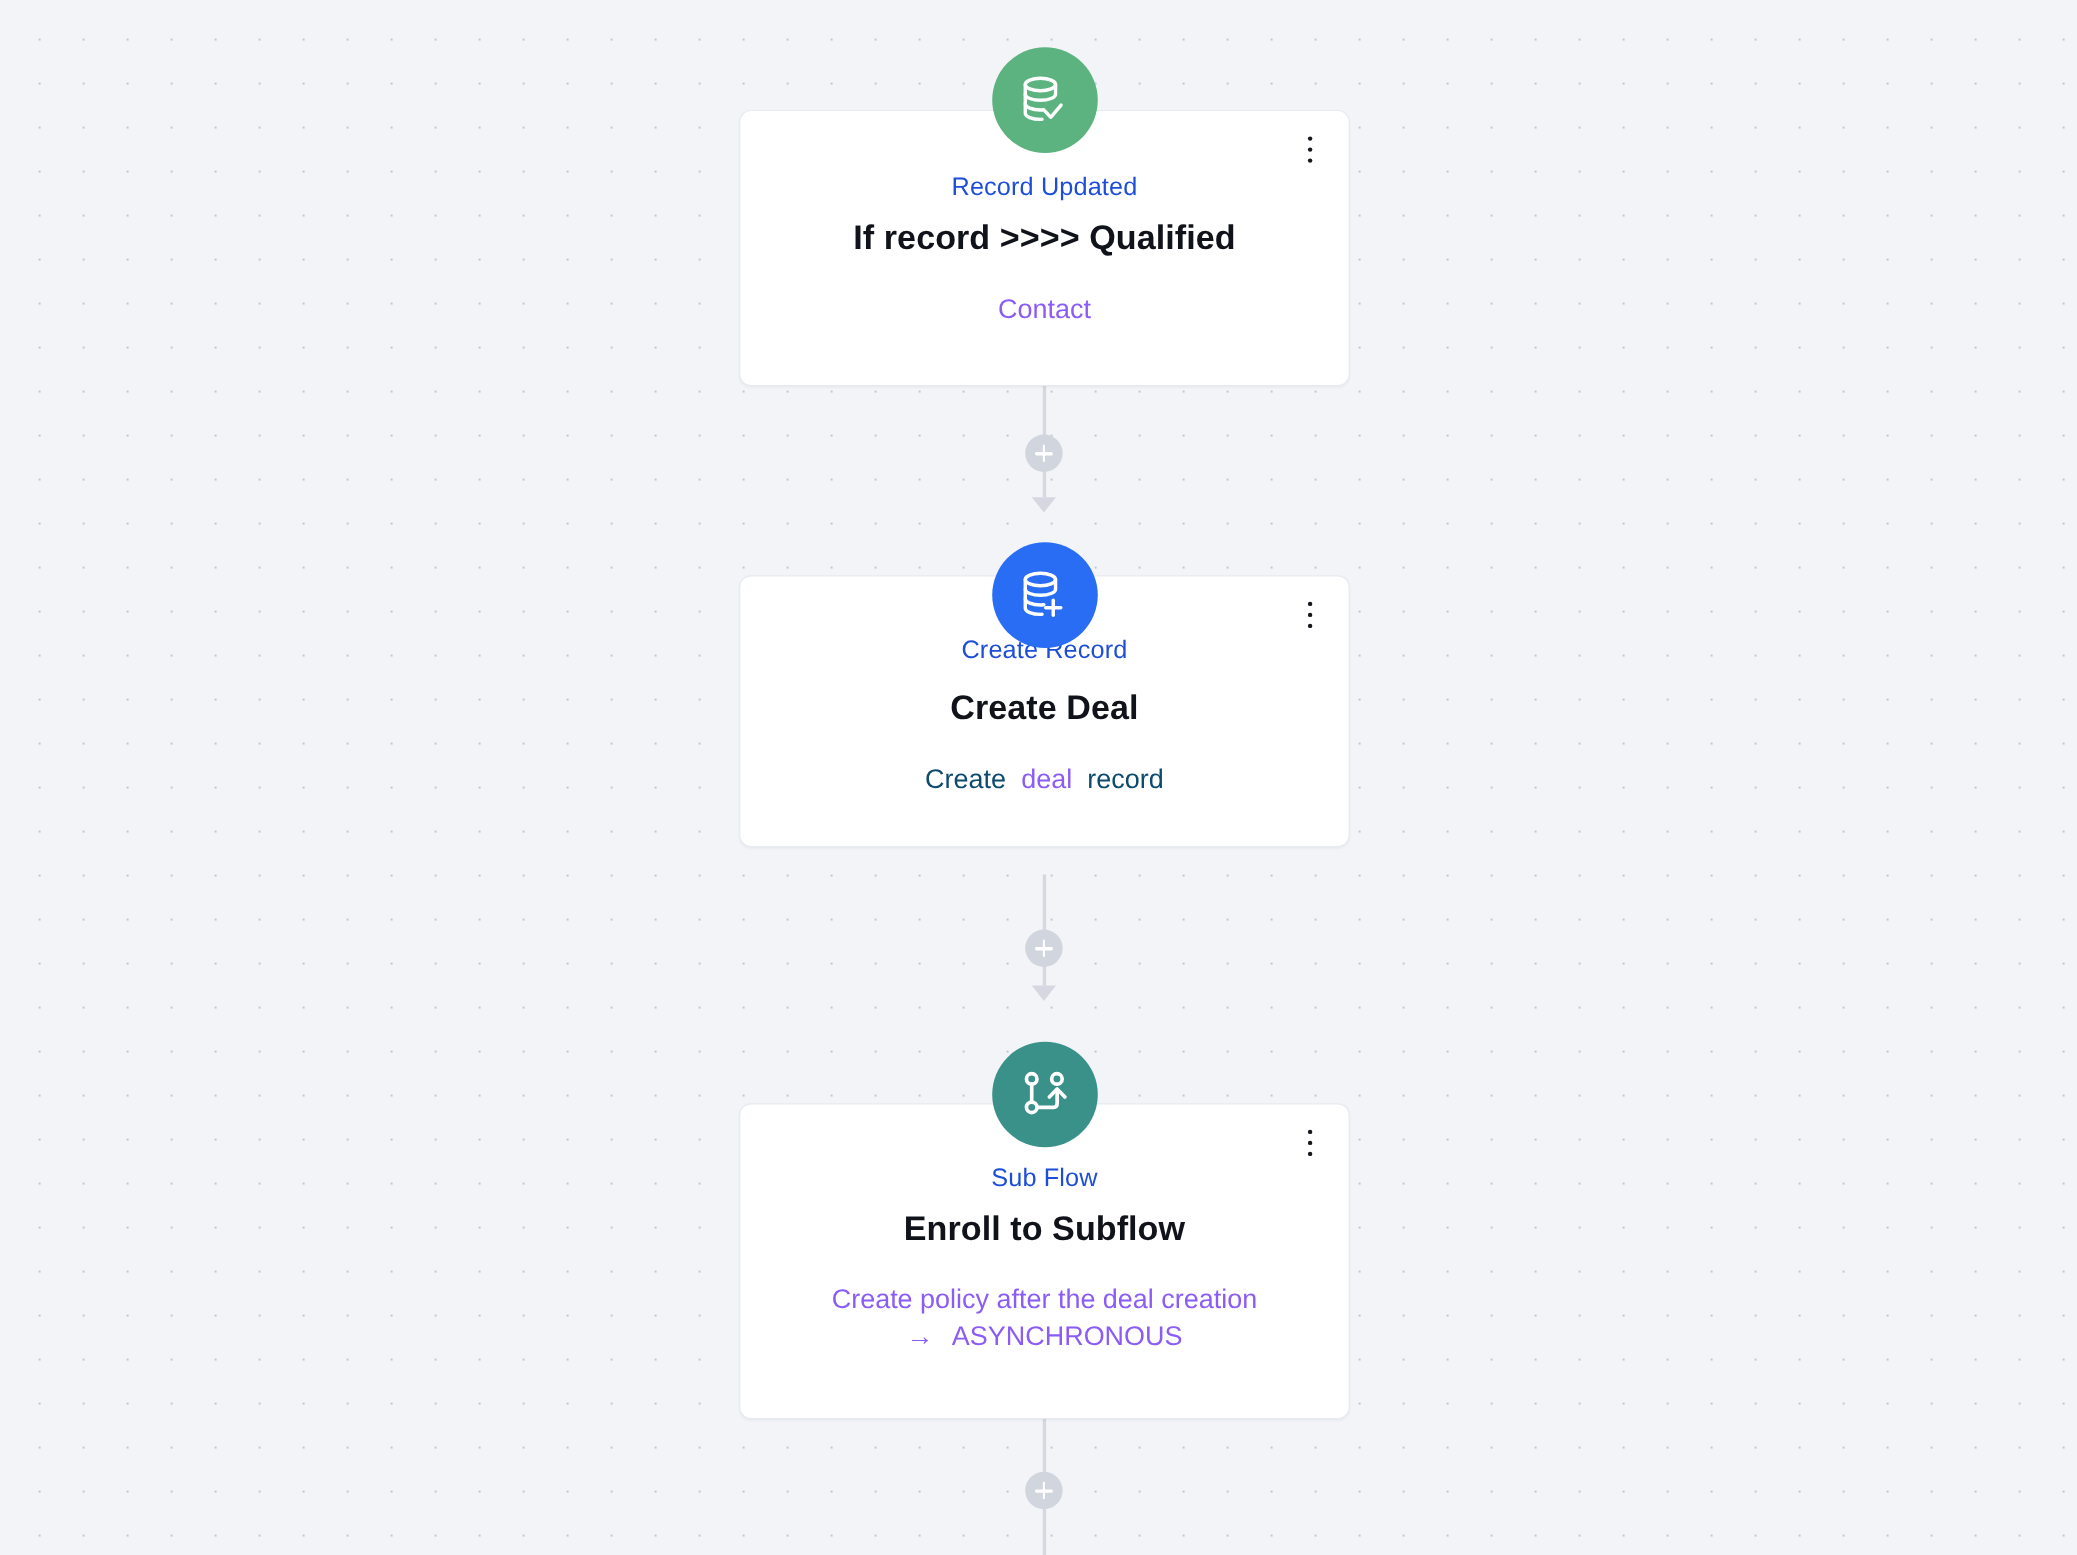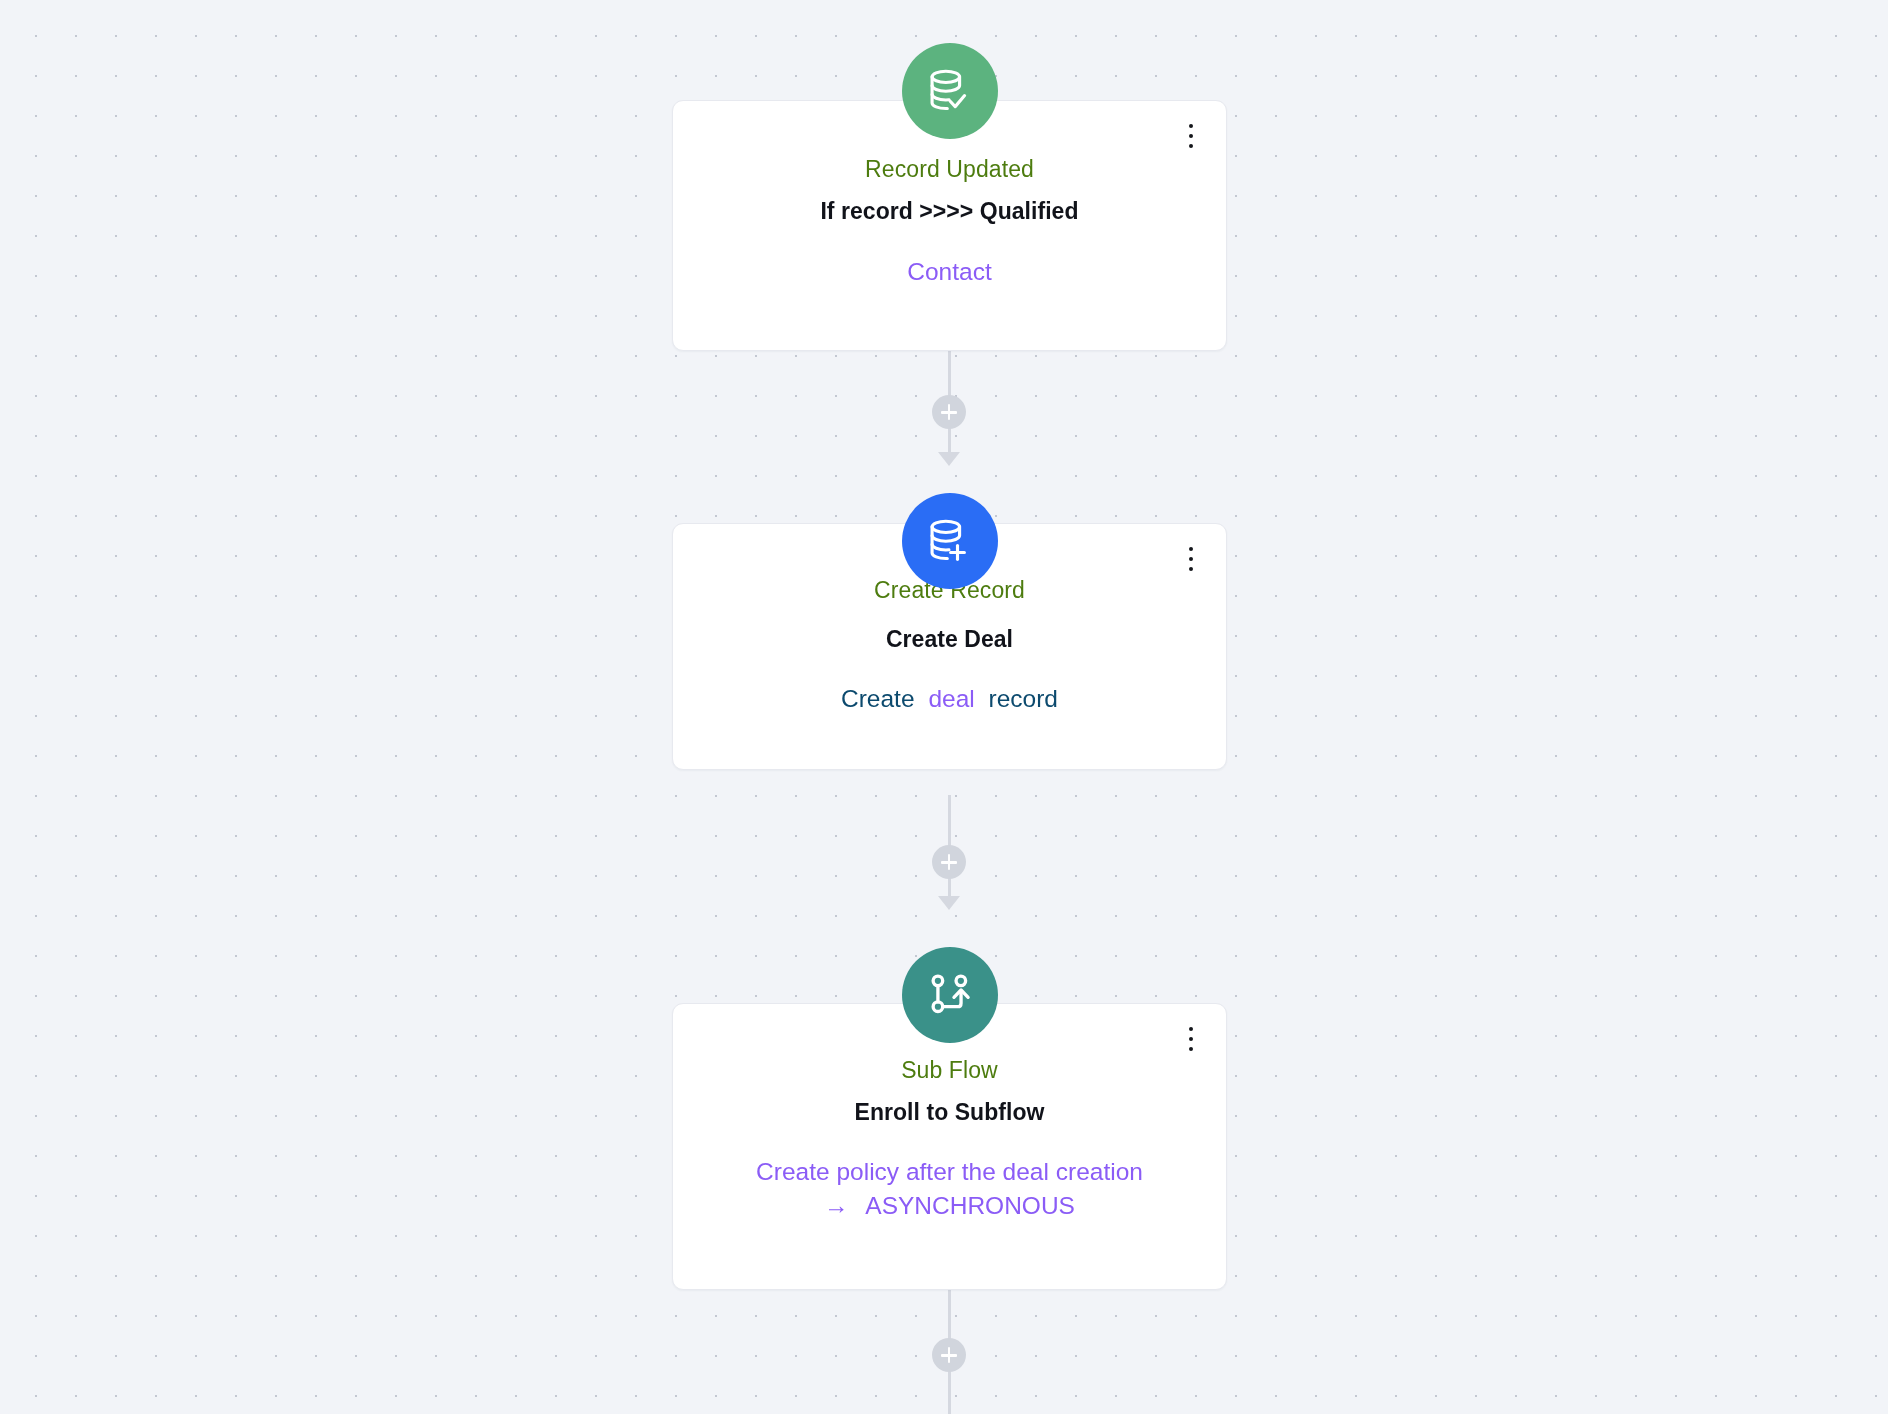--- a/index.html
+++ b/index.html
@@ -103,29 +103,29 @@
     border-radius: 50%;
     background: #15171c;
   }
 
   .node-body {
     padding: 0 34px;
     text-align: center;
   }
 
   .node-kind {
-    color: #4d7c0f;
+    color: #1d4ed8;
     font-size: 23px;
     line-height: 1.2;
     font-weight: 400;
     letter-spacing: 0.1px;
   }
   .node-title {
     color: #11131a;
-    font-size: 23px;
+    font-size: 31px;
     font-weight: 700;
     line-height: 1.25;
     letter-spacing: 0.05px;
   }
   .node-detail {
     font-size: 24.5px;
     line-height: 1.38;
     font-weight: 400;
   }
   .detail-link {

